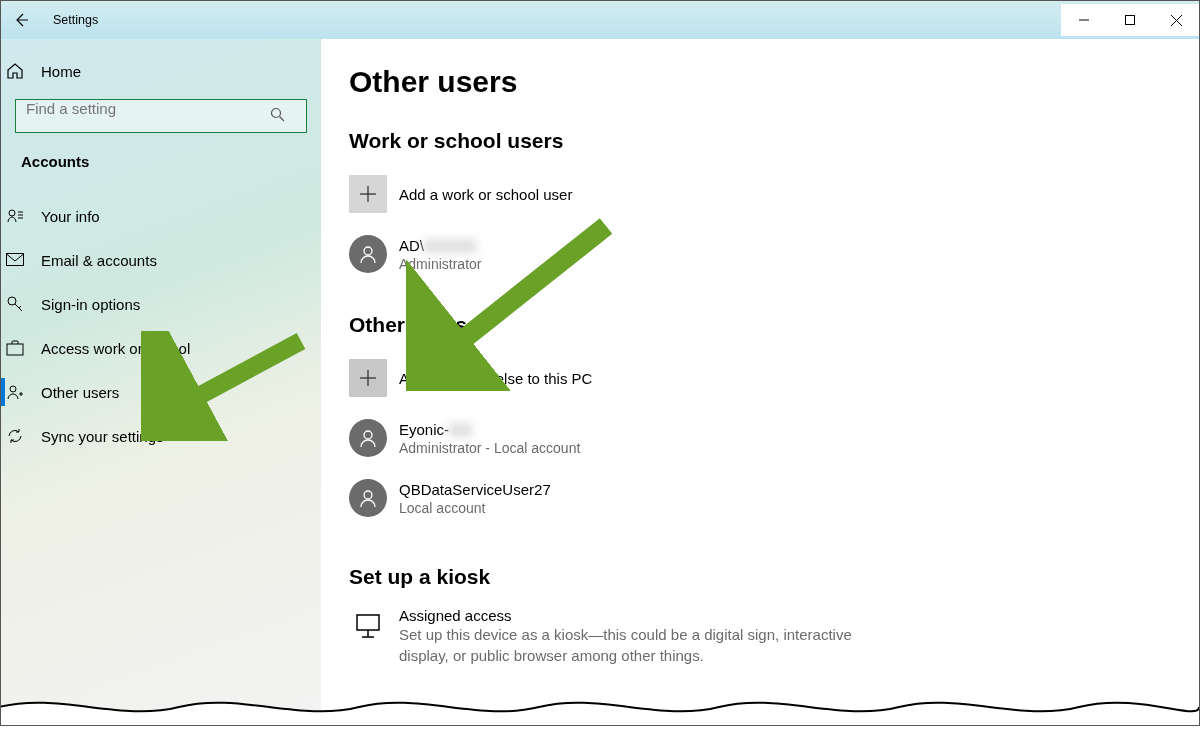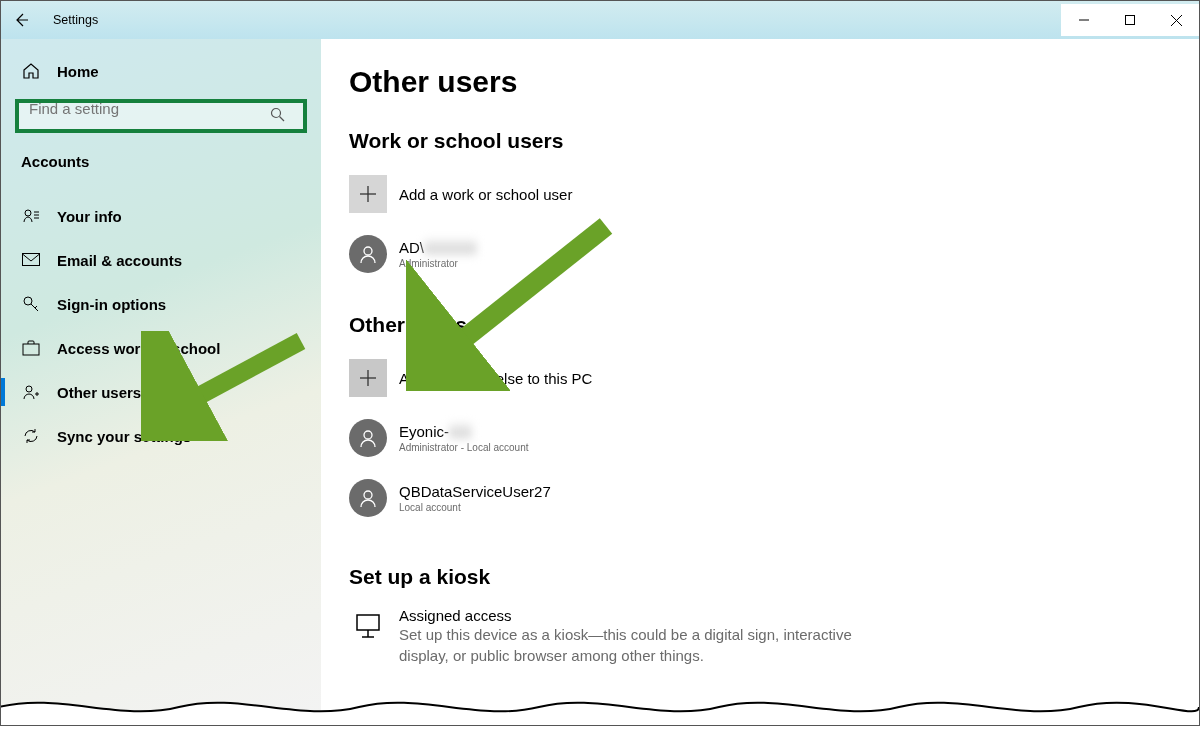--- a/index.html
+++ b/index.html
@@ -70,37 +70,36 @@
   .sidebar {
     width: 320px;
     position:relative;
     z-index:1;
     padding-top: 10px;
   }
   .home-row, .nav-item {
     display:flex;
     align-items:center;
     height:44px;
-    padding-left: 20px;
+    padding-left: 4px;
     font-size:15px;
     color:#000;
-    font-weight:bold;
   }
   .home-row .ic, .nav-item .ic {
     width:20px; height:20px;
     display:flex; align-items:center; justify-content:center;
     margin-right:16px;
   }
   .search-wrap {
     margin: 6px 14px 14px 14px;
   }
   .search {
     width:100%;
     height:34px;
-    border:4px solid #15803d;
+    border:1px solid #15803d;
     background: rgba(255,255,255,0.45);
     padding: 0 34px 16px 10px;
     font-size:15px;
     color:#555;
     outline:none;
     position:relative;
   }
   .search-wrap { position:relative; }
   .search-icon {
     position:absolute;
@@ -157,21 +156,21 @@
   .avatar {
     width:38px; height:38px;
     border-radius:50%;
     background:#6b6b6b;
     display:flex; align-items:center; justify-content:center;
     margin-right:12px;
     flex:0 0 38px;
   }
   .row .texts { display:flex; flex-direction:column;justify-content:flex-end; }
   .row .label { font-size:15px; color:#000; }
-  .row .sublabel { font-size:10px; color:#6b6b6b; margin-top:2px;}
+  .row .sublabel { font-size:14px; color:#6b6b6b; margin-top:2px;}
   .blur {
     filter: blur(4px);
     color: #bbb;
     background: #eee;
     border-radius:2px;
     display:inline-block;
   }
 
   .kiosk-ic {
     width:38px; height:38px;

